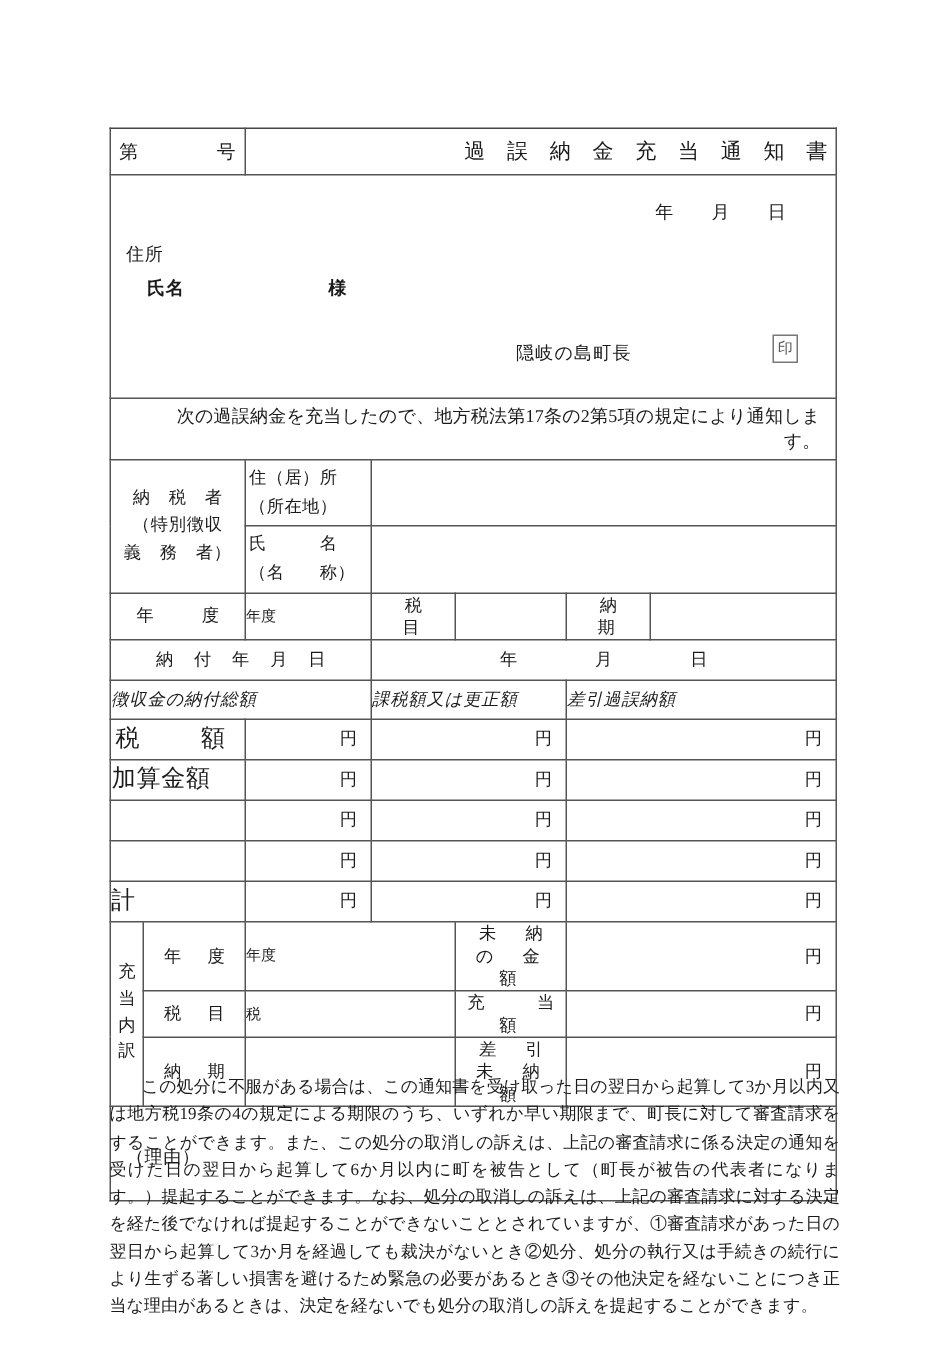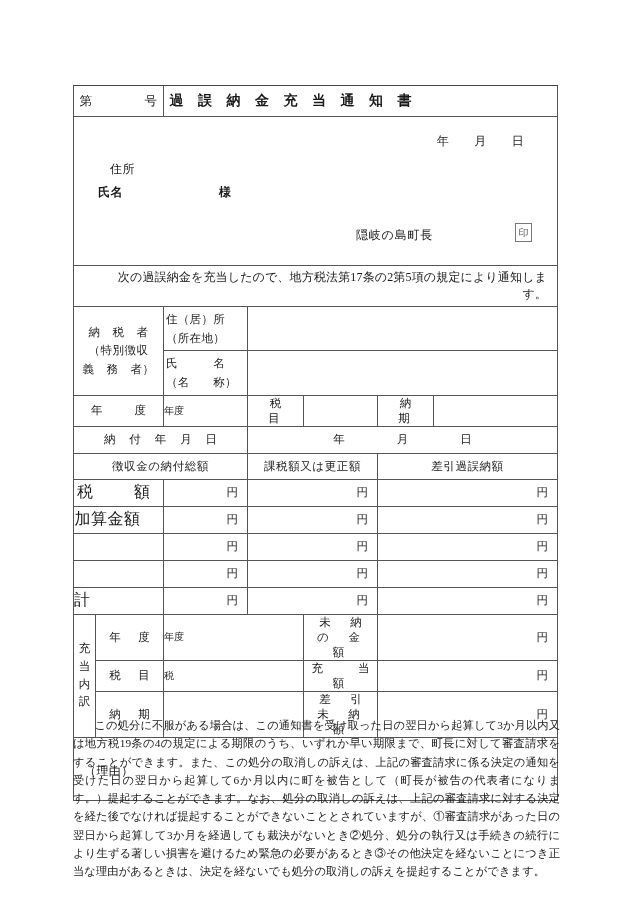--- a/index.html
+++ b/index.html
@@ -53,62 +53,62 @@
 
   
   .cell-no {
     height: 30px;
     text-align: center;
     font-size: 12.5px;
     letter-spacing: 0.5px;
   }
   .cell-title {
     height: 30px;
-    text-align: left;
+    text-align: right;
     font-size: 14px;
     letter-spacing: 5.5px;
     text-indent: 5.5px;
-    font-weight: 700;
+    font-weight: 400;
   }
 
   
   .cell-letter {
     height: 148px;
     position: relative;
   }
   .lh-date {
     position: absolute;
     right: 22px;
     top: 16px;
     font-size: 12px;
     letter-spacing: 0.5px;
   }
   .lh-date span { display: inline-block; width: 34px; text-align: center; }
   .lh-addr {
     position: absolute;
-    left: 36px;
+    left: 10px;
     top: 44px;
     font-size: 12px;
     letter-spacing: 0.5px;
   }
   .lh-name {
     position: absolute;
     left: 24px;
     top: 67px;
     font-size: 12px;
     letter-spacing: 0.5px;
     font-weight: bold;
   }
   .lh-name .sama {
     display: inline-block;
     margin-left: 96px;
   }
   .lh-issuer {
     position: absolute;
-    left: 282px;
+    left: 270px;
     top: 110px;
     font-size: 12px;
     letter-spacing: 0.8px;
   }
   .seal-box {
     position: absolute;
     right: 25px;
     top: 106px;
     width: 15px;
     height: 17px;
@@ -162,24 +162,25 @@
   .val-r {
     text-align: left;
     font-size: 10px;
     padding-right: 8px !important;
     height: 26px;
   }
   .val-blank { height: 26px; }
 
   
   .amt-head {
-    text-align: center;
+    text-align: left;
     font-size: 11.5px;
     letter-spacing: 0.6px;
     height: 25px;
+    font-style: italic;
   }
   .amt-row-lbl {
     text-align: left;
     font-size: 16px;
     letter-spacing: 3px;
     text-indent: 3px;
     height: 26px;
   }
   .amt-yen {
     text-align: right;

